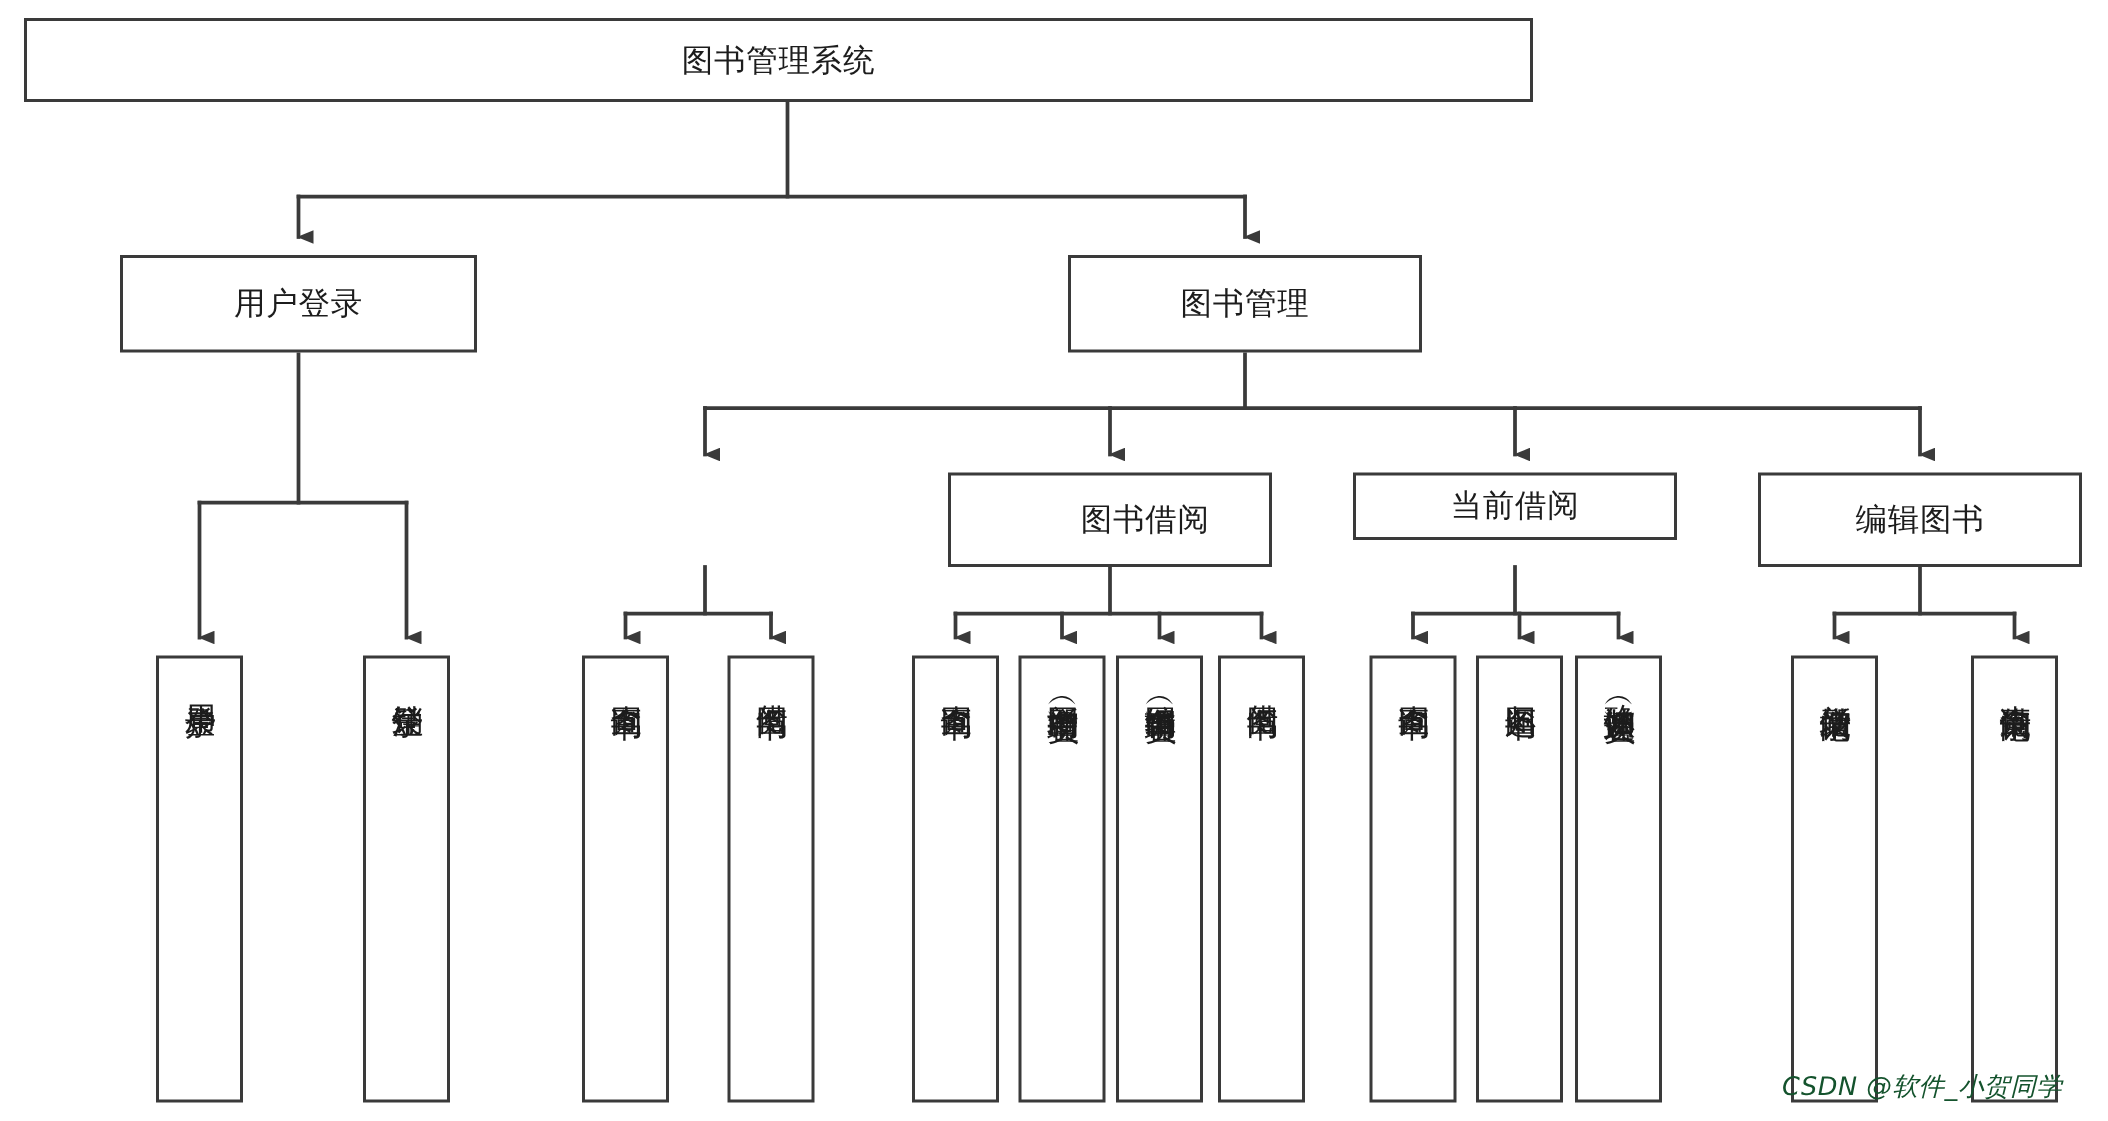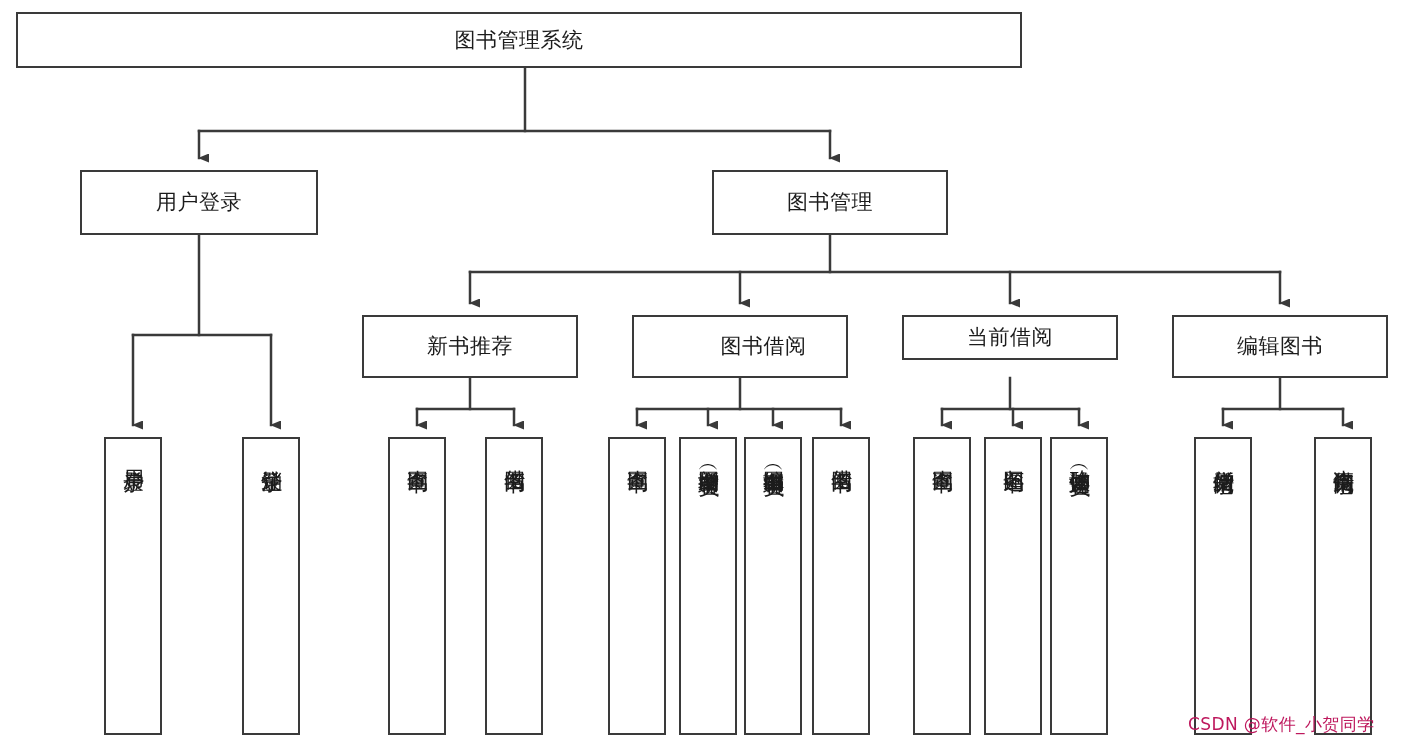--- a/index.html
+++ b/index.html
@@ -60,25 +60,26 @@
     line-height: 1.30;
     letter-spacing: 1px;
     white-space: normal;
     max-height: 272px;
   }
   .watermark {
     position: absolute;
     left: 1188px;
     top: 713px;
     font-size: 17px;
-    color: #be185d;
+    color: #14532d;
     letter-spacing: 0.4px;
     white-space: nowrap;
     z-index: 5;
     font-family: "DejaVu Sans", "Liberation Sans", sans-serif;
+    font-style: italic;
   }
 </style>
 </head>
 <body>
 
 <div id="diagram-root">
 
   <svg id="edges-layer" width="1405" height="747" viewBox="0 0 1405 747" xmlns="http://www.w3.org/2000/svg">
     <defs>
       <marker id="arrowhead" markerWidth="9" markerHeight="11" refX="4.5" refY="10" orient="auto" markerUnits="userSpaceOnUse">
@@ -135,23 +136,20 @@
     <span class="node-label">图书管理系统</span>
   </div>
 
   <div class="node horizontal" style="left: 80px; top: 170px; width: 238px; height: 65px;">
     <span class="node-label">用户登录</span>
   </div>
   <div class="node horizontal" style="left: 712px; top: 170px; width: 236px; height: 65px;">
     <span class="node-label">图书管理</span>
   </div>
 
-  <div class="node horizontal" style="left: 362px; top: 315px; width: 216px; height: 63px;">
-    <span class="node-label">新书推荐</span>
-  </div>
   <div class="node horizontal" style="left: 632px; top: 315px; width: 216px; height: 63px; padding-left: 47px;">
     <span class="node-label">图书借阅</span>
   </div>
   <div class="node horizontal" style="left: 902px; top: 315px; width: 216px; height: 45px;">
     <span class="node-label">当前借阅</span>
   </div>
   <div class="node horizontal" style="left: 1172px; top: 315px; width: 216px; height: 63px;">
     <span class="node-label">编辑图书</span>
   </div>
 

